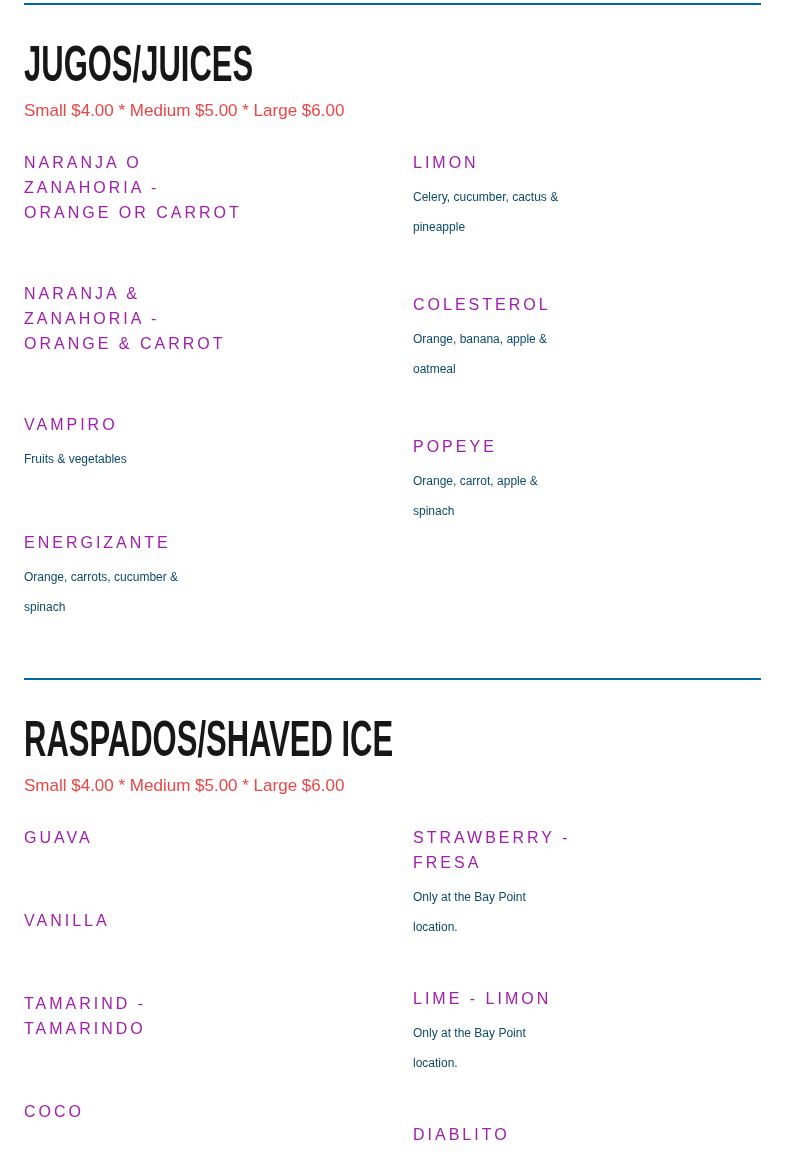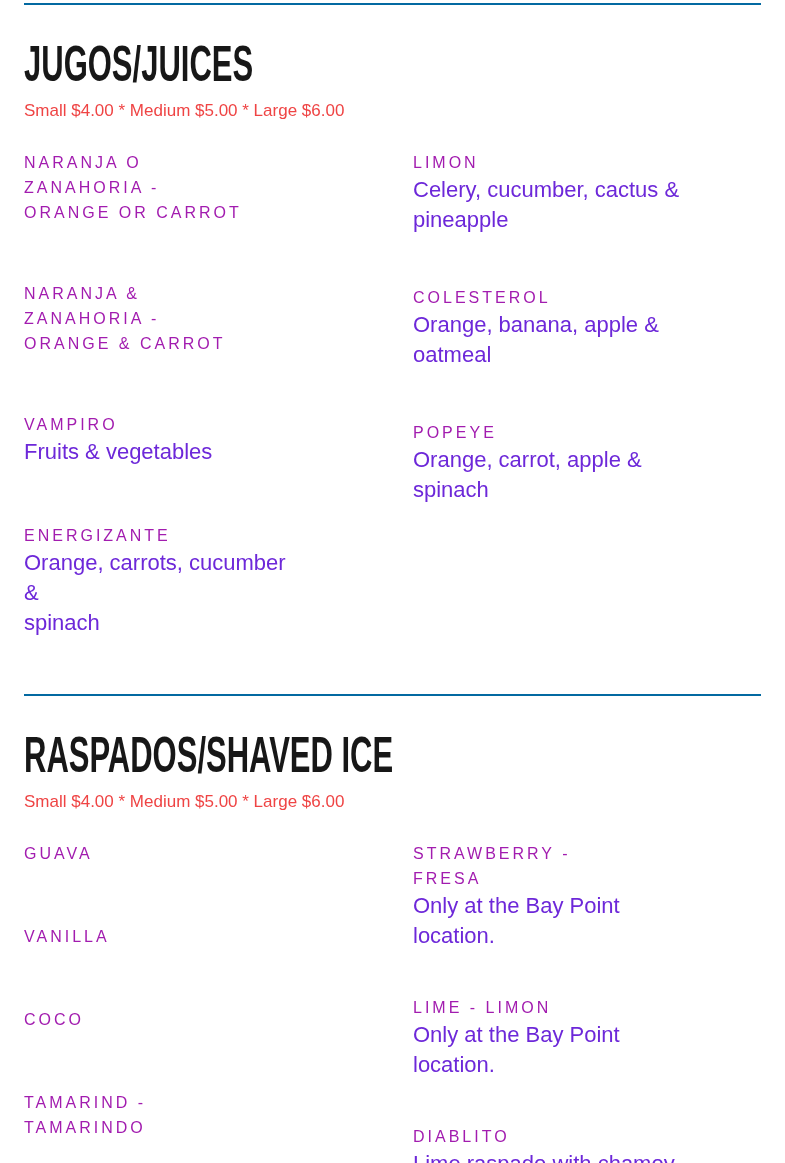--- a/index.html
+++ b/index.html
@@ -26,22 +26,22 @@
     display:grid; grid-template-columns:389px 1fr;
     margin-top:27px;
   }
   .item { max-width:280px; }
   .item-name {
     display:block;
     font-size:16px; line-height:25px; letter-spacing:3px;
     color:#a21caf; white-space:pre-line;
   }
   .item-desc {
-    font-size:22px; line-height:30px; color:#6d28d9;
-    white-space:pre-line;
+    font-size:12px; line-height:30px; color:#0c4a6e;
+    margin-top:7px; white-space:pre-line;
   }
   
   .menu-section.first .col-left  .item { margin-bottom:56px; }
   .menu-section.first .col-right .item { margin-bottom:50px; }
   .menu-section.second .col-left  .item { margin-bottom:58px; }
   .menu-section.second .col-right .item { margin-bottom:44px; }
   .item:last-child { margin-bottom:0 !important; }
   .menu-section.first .columns { margin-bottom:56px; }
 </style>
 </head>
@@ -99,25 +99,25 @@
     <p class="section-pricing">Small $4.00 * Medium $5.00 * Large $6.00</p>
     <div class="columns">
       <div class="col col-left">
           <div class="item">
             <span class="item-name">GUAVA</span>
           </div>
           <div class="item">
             <span class="item-name">VANILLA</span>
           </div>
           <div class="item">
-            <span class="item-name">COCO</span>
+            <span class="item-name">TAMARIND -
+TAMARINDO</span>
           </div>
           <div class="item">
-            <span class="item-name">TAMARIND -
-TAMARINDO</span>
+            <span class="item-name">COCO</span>
           </div>
         </div>
       <div class="col col-right">
           <div class="item">
             <span class="item-name">STRAWBERRY -
 FRESA</span>
             <div class="item-desc">Only at the Bay Point
 location.</div>
           </div>
           <div class="item">

